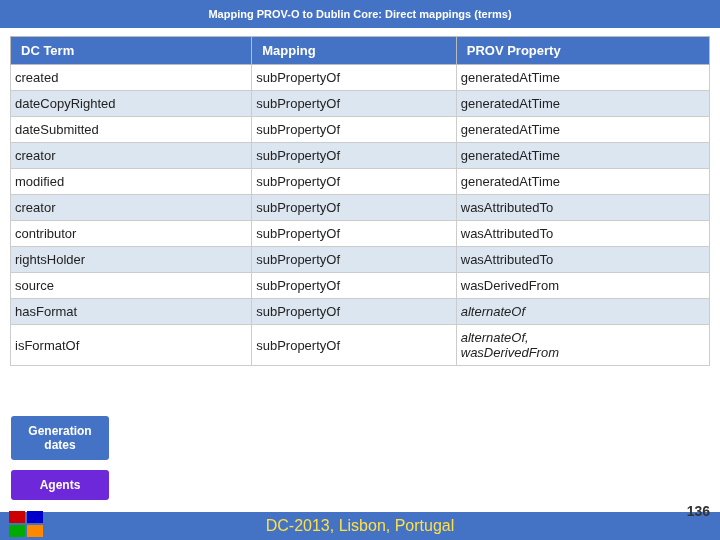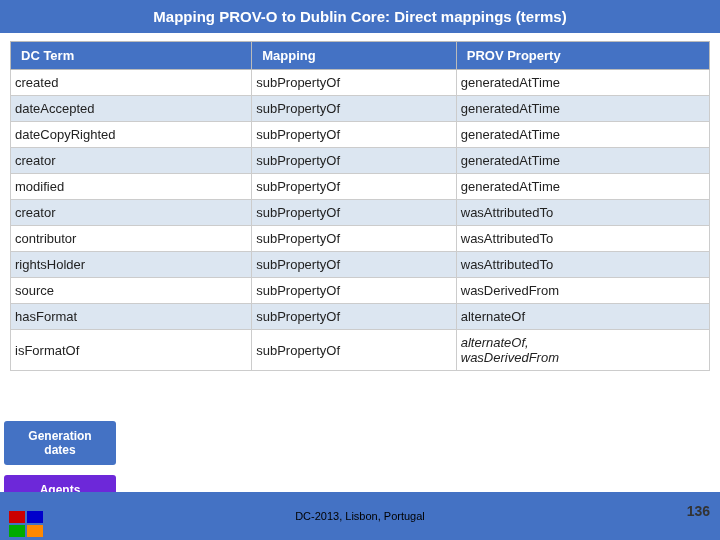--- a/index.html
+++ b/index.html
@@ -11,21 +11,21 @@
       background: #fff;
       overflow: hidden;
       position: relative;
     }
 
     .title-bar {
       background: #4472c4;
       color: #fff;
       text-align: center;
       padding: 8px 0;
-      font-size: 15px;
+      font-size: 11px;
       font-weight: bold;
     }
 
     .content-area {
       display: flex;
       flex-direction: column;
       padding: 8px 10px;
       gap: 10px;
     }
 
@@ -68,21 +68,21 @@
     .sidebar {
       width: 100px;
       display: flex;
       flex-direction: column;
       align-items: center;
       gap: 10px;
       padding-top: 40px;
     }
 
     .sidebar-box {
-      width: 112px;
+      width: 98px;
       padding: 8px 6px;
       text-align: center;
       font-size: 12px;
       font-weight: bold;
       color: #fff;
       border-radius: 3px;
     }
 
     .box-blue {
       background: #4472c4;
@@ -90,24 +90,24 @@
 
     .box-gray {
       background: #6d28d9;
     }
 
     .footer {
       position: absolute;
       bottom: 0;
       width: 100%;
       background: #4472c4;
-      color: #000000;
+      color: #fde047;
       text-align: center;
-      padding: 18px;
-      font-size: 11px;
+      padding: 5px;
+      font-size: 16px;
       display: flex;
       align-items: center;
       justify-content: center;
     }
 
     .footer-logo {
       position: absolute;
       left: 8px;
       bottom: 2px;
       width: 36px;
@@ -144,30 +144,30 @@
           <th>PROV Property</th>
         </tr>
       </thead>
       <tbody id="table-body">
       <tr>
             <td>created</td>
             <td>subPropertyOf</td>
             <td style="white-space: pre-line;">generatedAtTime</td>
           </tr>
           <tr>
-            <td>dateAccepted</td>
-            <td>subPropertyOf</td>
-            <td style="white-space: pre-line;">generatedAtTime</td>
-          </tr>
-          <tr>
             <td>dateCopyRighted</td>
             <td>subPropertyOf</td>
             <td style="white-space: pre-line;">generatedAtTime</td>
           </tr>
           <tr>
+            <td>dateSubmitted</td>
+            <td>subPropertyOf</td>
+            <td style="white-space: pre-line;">generatedAtTime</td>
+          </tr>
+          <tr>
             <td>creator</td>
             <td>subPropertyOf</td>
             <td style="white-space: pre-line;">generatedAtTime</td>
           </tr>
           <tr>
             <td>modified</td>
             <td>subPropertyOf</td>
             <td style="white-space: pre-line;">generatedAtTime</td>
           </tr>
           <tr>
@@ -186,21 +186,21 @@
             <td style="white-space: pre-line;">wasAttributedTo</td>
           </tr>
           <tr>
             <td>source</td>
             <td>subPropertyOf</td>
             <td style="white-space: pre-line;">wasDerivedFrom</td>
           </tr>
           <tr>
             <td>hasFormat</td>
             <td>subPropertyOf</td>
-            <td style="white-space: pre-line;">alternateOf</td>
+            <td style="white-space: pre-line; font-style: italic;">alternateOf</td>
           </tr>
           <tr>
             <td>isFormatOf</td>
             <td>subPropertyOf</td>
             <td style="white-space: pre-line; font-style: italic;">alternateOf,
 wasDerivedFrom</td>
           </tr>
         </tbody>
     </table>
   </div>

